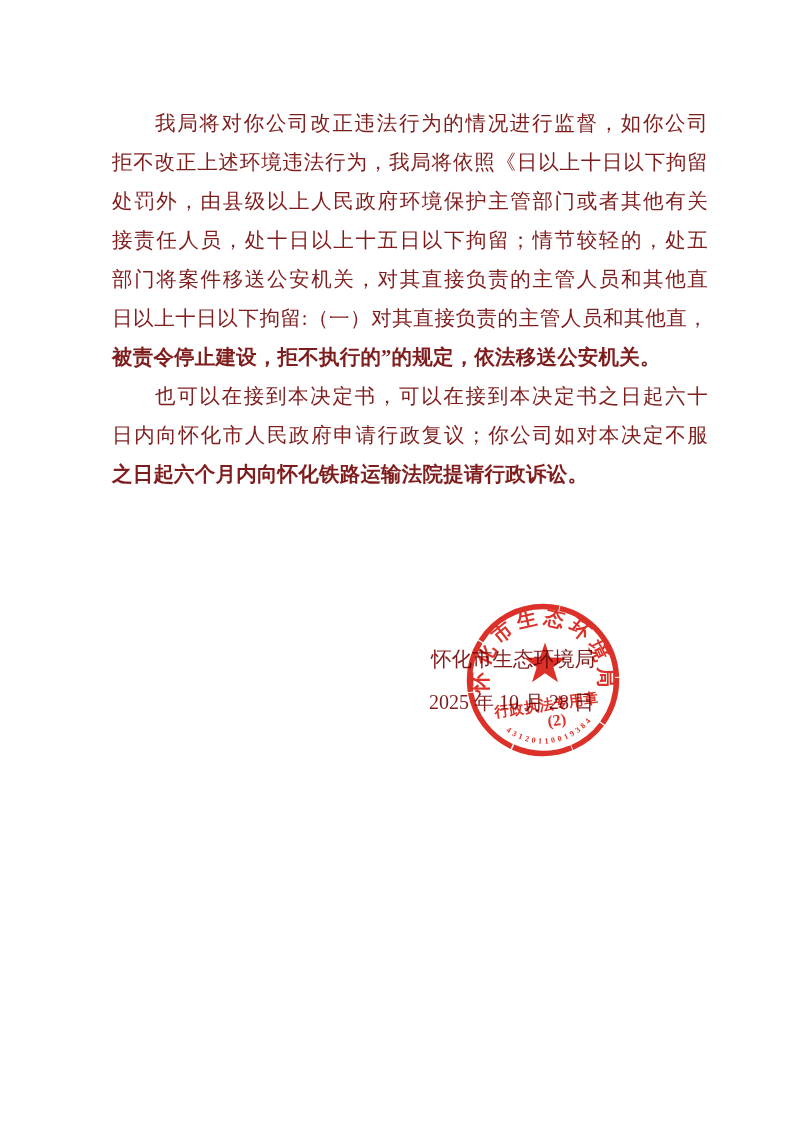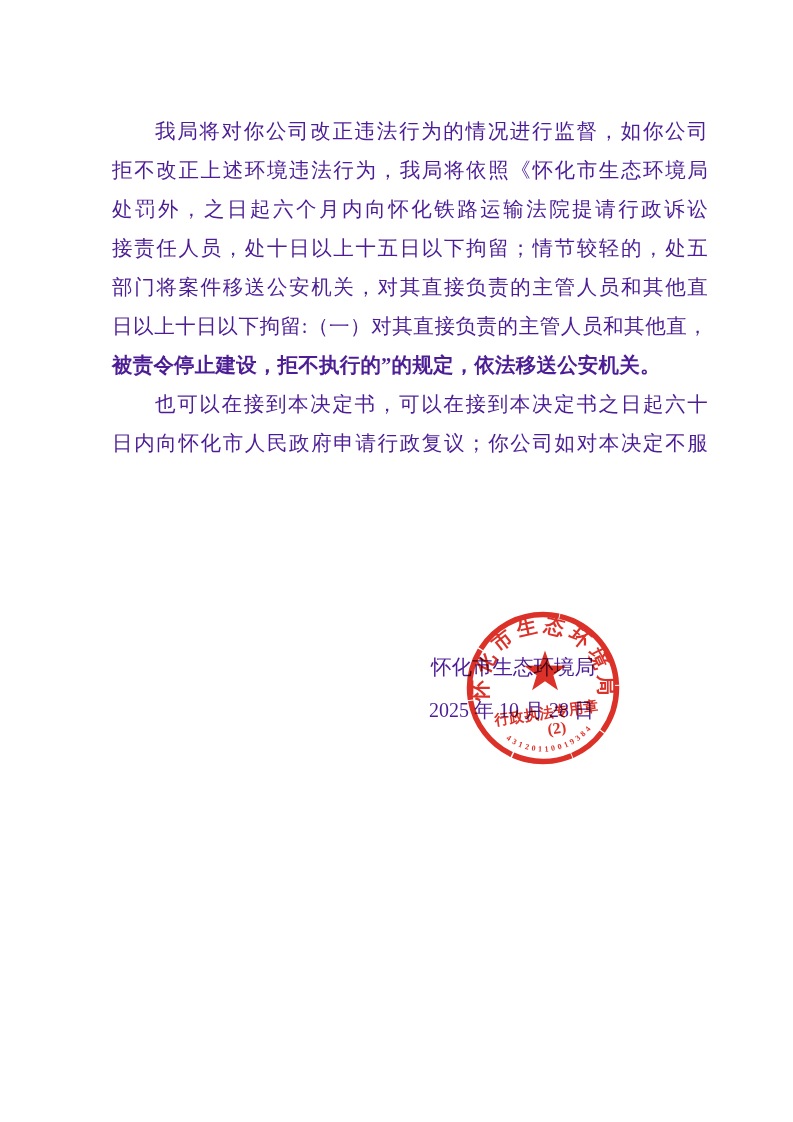--- a/index.html
+++ b/index.html
@@ -2,22 +2,21 @@
 <html><head>
 <meta charset="utf-8">
 <style>
   html,body { margin:0; padding:0; background:#ffffff; }
   #page {
     position:relative;
     width:793px; height:810px;
     background:#ffffff;
     overflow:hidden;
     font-family:"Liberation Serif","DejaVu Serif",serif;
-    color:#4c1d95;
-    margin-top:8px;
+    color:#7f1d1d;
   }
   
   #textblock {
     position:absolute;
     left:112px; top:104px;
     width:596px;
   }
   .line {
     width:596px;
     height:39px;
@@ -54,28 +53,29 @@
   }
   #seal text { font-family:"Liberation Serif","DejaVu Serif",serif; }
 </style>
 </head>
 <body>
 
 <div id="page">
 
   <div id="textblock">
     <div class="line indent">我局将对你公司改正违法行为的情况进行监督，如你公司</div>
-    <div class="line">拒不改正上述环境违法行为，我局将依照《怀化市生态环境局</div>
-    <div class="line">处罚外，之日起六个月内向怀化铁路运输法院提请行政诉讼</div>
+    <div class="line">拒不改正上述环境违法行为，我局将依照《日以上十日以下拘留</div>
+    <div class="line">处罚外，由县级以上人民政府环境保护主管部门或者其他有关</div>
     <div class="line">接责任人员，处十日以上十五日以下拘留；情节较轻的，处五</div>
     <div class="line">部门将案件移送公安机关，对其直接负责的主管人员和其他直</div>
     <div class="line">日以上十日以下拘留:（一）对其直接负责的主管人员和其他直，</div>
     <div class="line end">被责令停止建设，拒不执行的”的规定，依法移送公安机关。</div>
     <div class="line indent">也可以在接到本决定书，可以在接到本决定书之日起六十</div>
     <div class="line">日内向怀化市人民政府申请行政复议；你公司如对本决定不服</div>
+    <div class="line end">之日起六个月内向怀化铁路运输法院提请行政诉讼。</div>
   </div>
 
   <div id="sig-agency">怀化市生态环境局</div>
   <div id="sig-date">2025 年 10 月 28 日</div>
 
   <svg id="seal" viewBox="-100 -100 200 200" xmlns="http://www.w3.org/2000/svg">
     <defs>
       <path id="sealTopArc" d="M -54.1 14.5 A 56 56 0 1 1 54.1 14.5" fill="none"></path>
       <path id="sealCodeArc" d="M -57 26 A 62 62 0 0 0 57 26" fill="none"></path>
     </defs>

